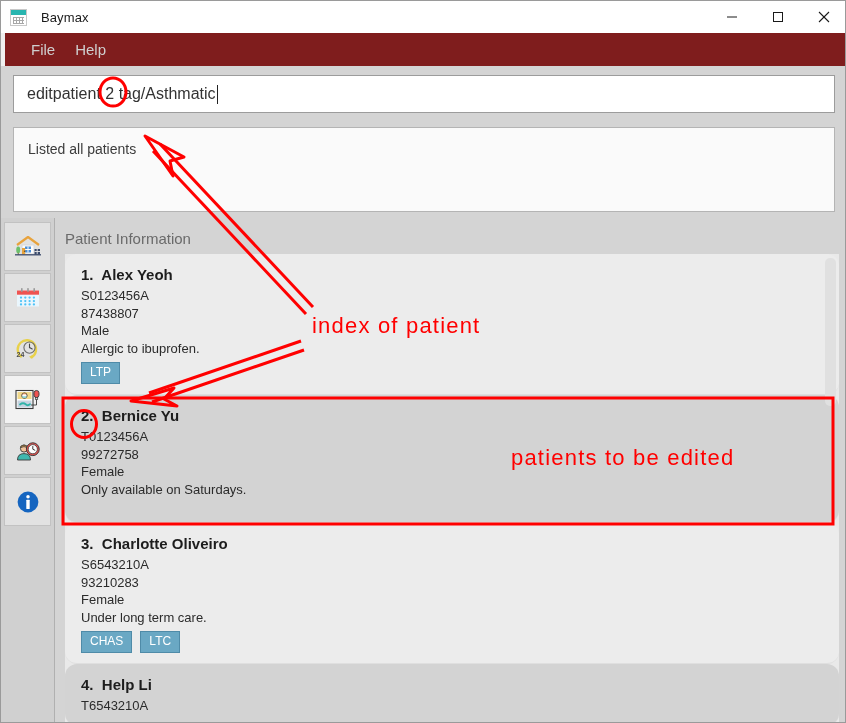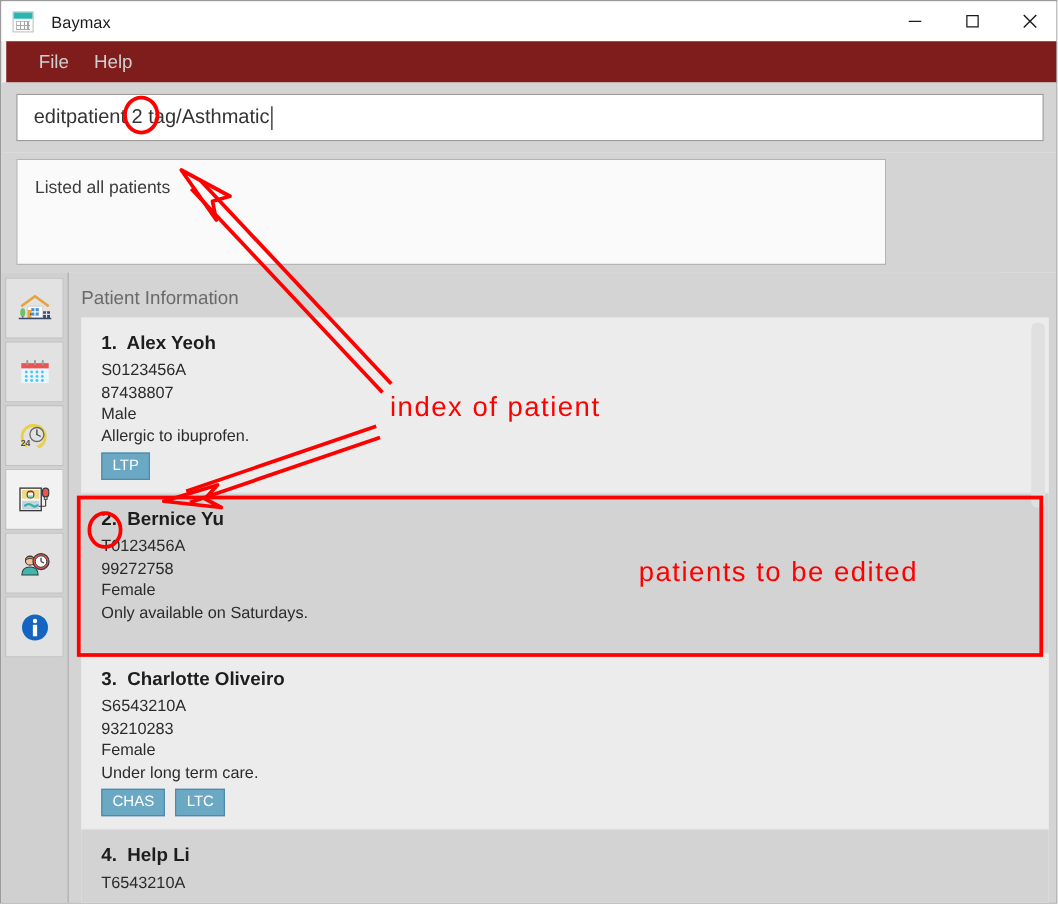--- a/index.html
+++ b/index.html
@@ -138,21 +138,21 @@
     position: absolute;
     left: 0; top: 121px;
     width: 846px;
     height: 96px;
     background: #d4d4d4;
     box-sizing: border-box;
   }
   .result-box {
     position: absolute;
     left: 12px; top: 5px;
-    width: 696px;
+    width: 822px;
     height: 85px;
     background: #fafafa;
     border: 1px solid #b4b4b4;
     box-sizing: border-box;
     padding: 13px 14px;
     font-size: 14px;
     color: #3c3c3c;
   }
 
   
@@ -210,20 +210,21 @@
     height: 470px;
     overflow: hidden;
     background: #e9e9e9;
   }
   .p-card {
     position: relative;
     background: #ececec;
     padding: 12px 16px 10px 16px;
     box-sizing: border-box;
     border-bottom: 1px solid #dfdfdf;
+    border-radius: 12px;
   }
   .p-card.selected { background: #d3d3d3; }
   .p-name {
     font-size: 15px;
     font-weight: bold;
     color: #1d1d1d;
     margin-bottom: 4px;
     white-space: pre;
   }
   .p-line {

